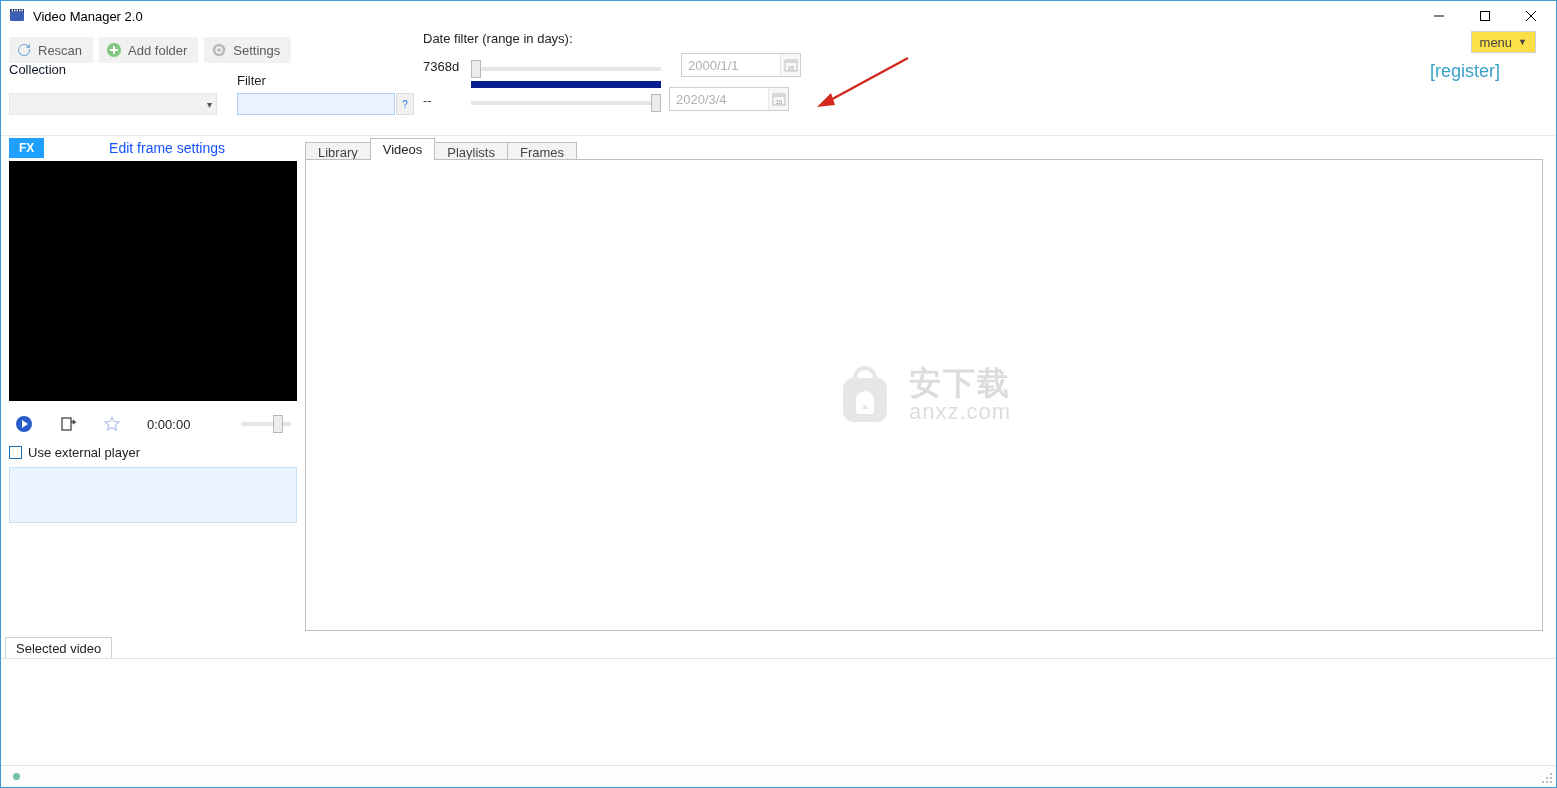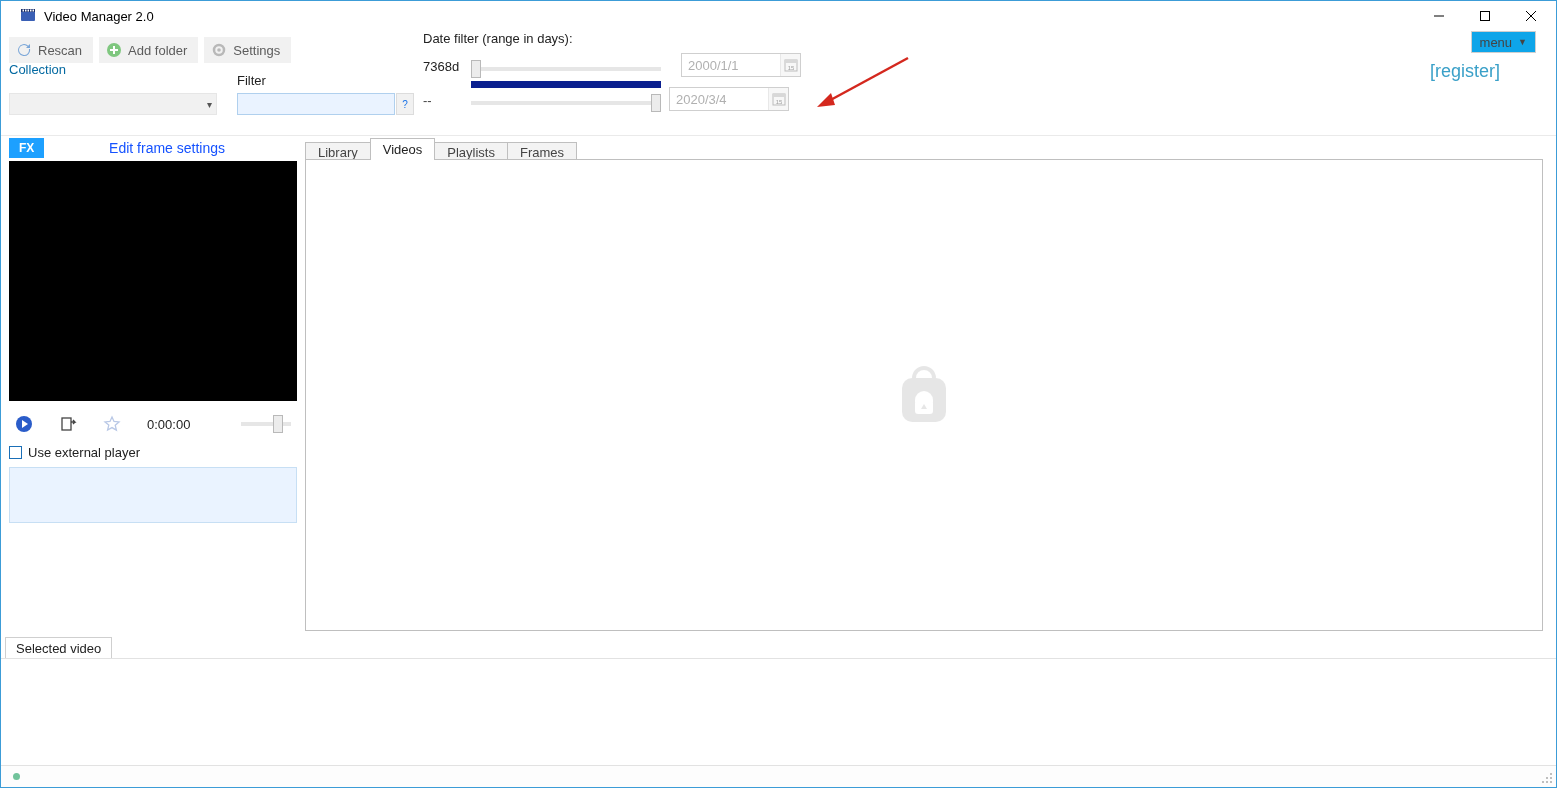--- a/index.html
+++ b/index.html
@@ -13,21 +13,21 @@
     overflow: hidden;
     font-size: 13px;
     color: #222;
   }
 
   
   .titlebar {
     height: 30px;
     display: flex;
     align-items: center;
-    padding: 0 2px 0 19px;
+    padding: 0 2px 0 8px;
     background: #ffffff;
   }
   .titlebar .app-icon {
     width: 16px; height: 16px;
     margin-right: 8px;
     display: inline-flex;
     align-items: center; justify-content: center;
   }
   .titlebar .title { flex: 0 0 auto; color: #000; }
   .titlebar .spacer { flex: 1 1 auto; }
@@ -54,21 +54,21 @@
     display: inline-flex; align-items: center;
     height: 26px; padding: 0 10px 0 6px;
     background: #f1f1f1;
     border: 1px solid #f1f1f1;
     color: #5c5c5c;
     font-size: 13px;
     cursor: default;
   }
   .tbtn .ico { width: 16px; height: 16px; margin-right: 6px; display:inline-flex; align-items:center; justify-content:center;}
 
-  .lbl-collection { position:absolute; left:8px; top:31px; color:#0369a1; }
+  .lbl-collection { position:absolute; left:8px; top:31px; color:#0f172a; }
   .lbl-filter { position:absolute; left:236px; top:42px; color:#222; }
 
   .collection-combo {
     position:absolute; left:8px; top:62px;
     width: 208px; height:22px;
     background:#f1f1f1; border:1px solid #e6e6e6;
     display:flex; align-items:center; justify-content:flex-end;
     padding-right:4px;
   }
   .combo-arrow { font-size:10px; color:#555; }
@@ -128,21 +128,21 @@
   }
 
   .register-link {
     position:absolute; right:56px; top:30px;
     color:#3aa0c8; font-size:18px;
   }
 
   .menu-btn {
     position:absolute; right:20px; top:0px;
     height:22px; padding:0 8px;
-    background:#0ea5e9; border:1px solid #cfcfcf;
+    background:#fde047; border:1px solid #cfcfcf;
     display:flex; align-items:center; gap:6px;
     color:#444;
   }
   .menu-btn .tri { font-size:9px; }
 
   .fx-row { position:absolute; left:8px; top:136px; width:288px; height:22px; display:flex; align-items:center; }
   .fx-btn {
     background:#1da0ff; color:#fff; font-weight:bold;
     font-size:12px; height:20px; padding:0 10px;
     display:inline-flex; align-items:center;
@@ -419,20 +419,24 @@
 
 <div class="main-pane">
   <div class="watermark">
     <svg class="bag" viewBox="0 0 56 62">
       <path d="M18 14a10 10 0 0 1 20 0" fill="none" stroke="#888" stroke-width="4"></path>
       <rect x="6" y="14" width="44" height="44" rx="10" fill="#888"></rect>
       <path d="M28 27a9 9 0 0 1 9 9v2H19v-2a9 9 0 0 1 9-9z" fill="#fff"></path>
       <rect x="19" y="36" width="18" height="14" rx="3" fill="#fff"></rect>
       <path d="M28 40l-3 5h6z" fill="#888"></path>
     </svg>
+    <div class="wtext">
+      <span class="wt1">安下载</span>
+      <span class="wt2">anxz.com</span>
+    </div>
   </div>
 </div>
 
 <div class="bottom-tab">Selected video</div>
 <div class="bottom-bar"></div>
 
 <div class="statusbar">
   <span class="status-dot"></span>
   <div class="grip">
     <svg viewBox="0 0 14 14">

